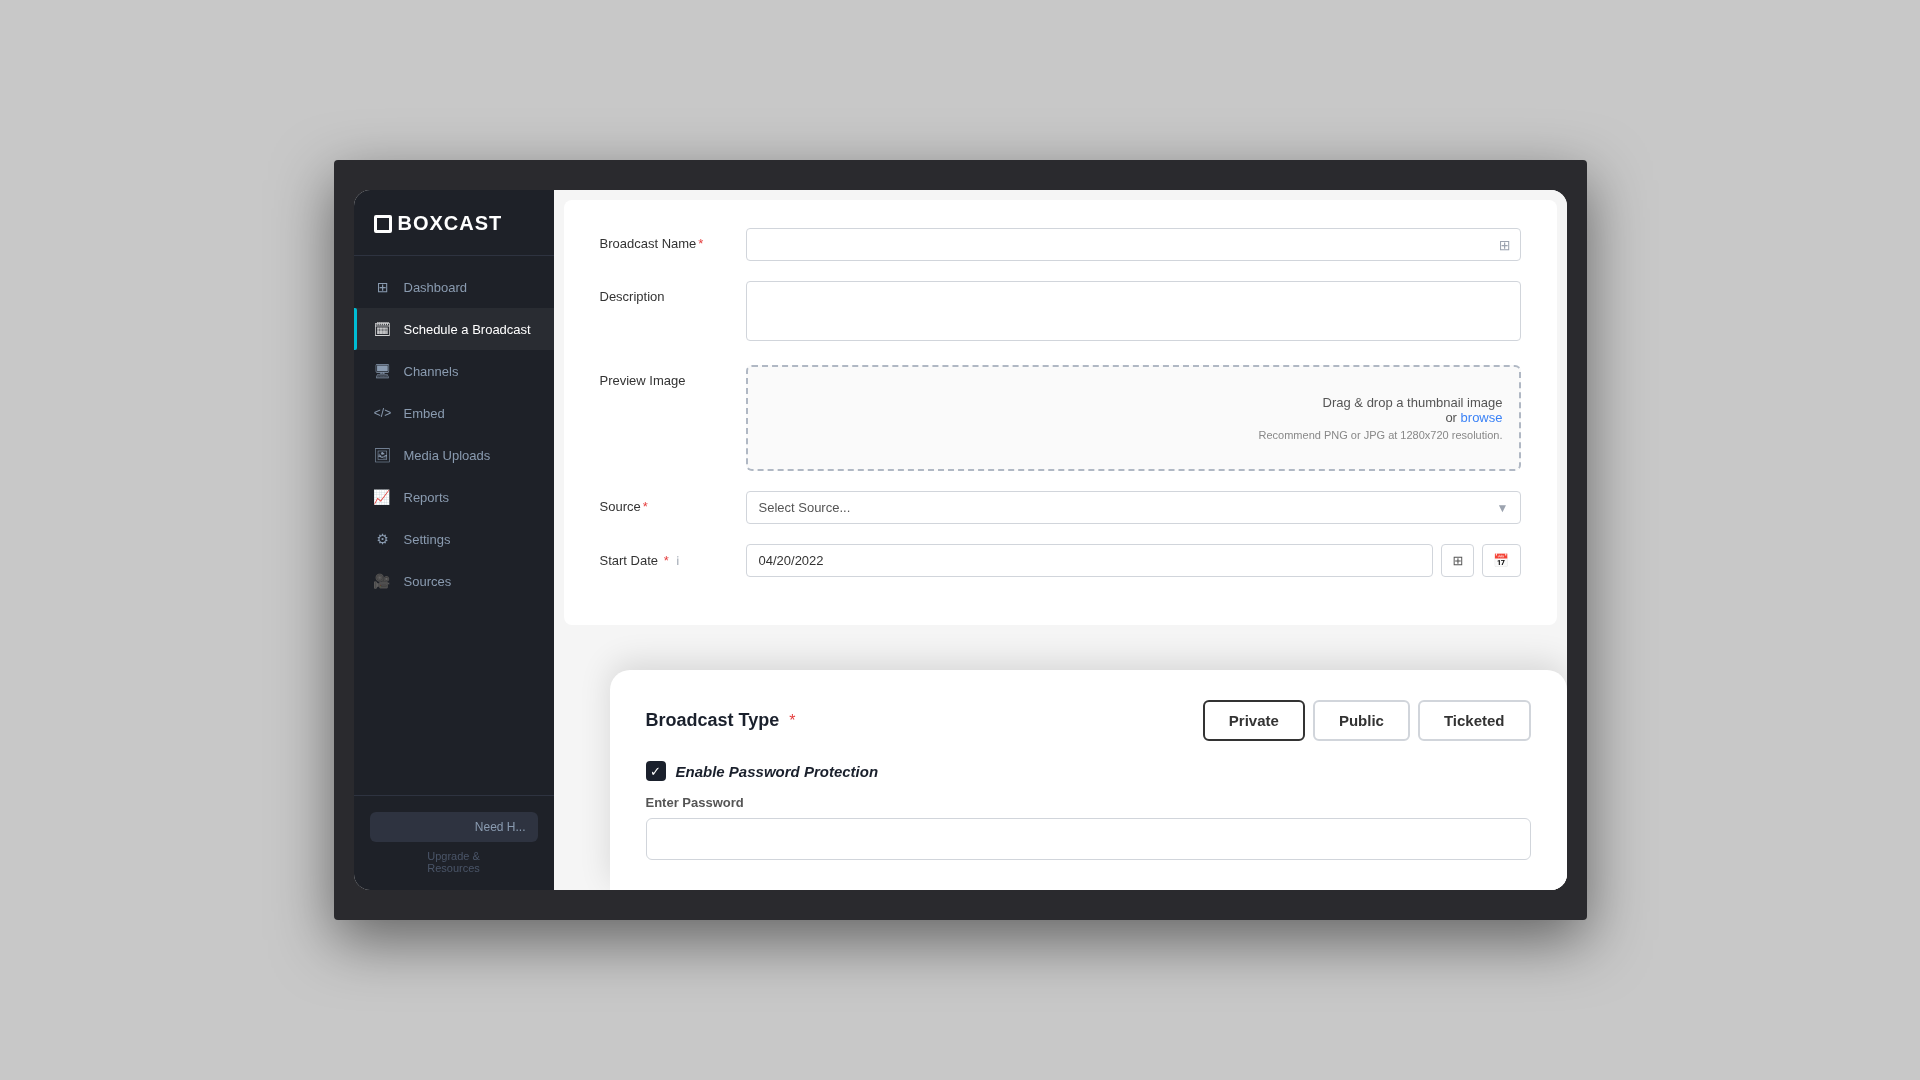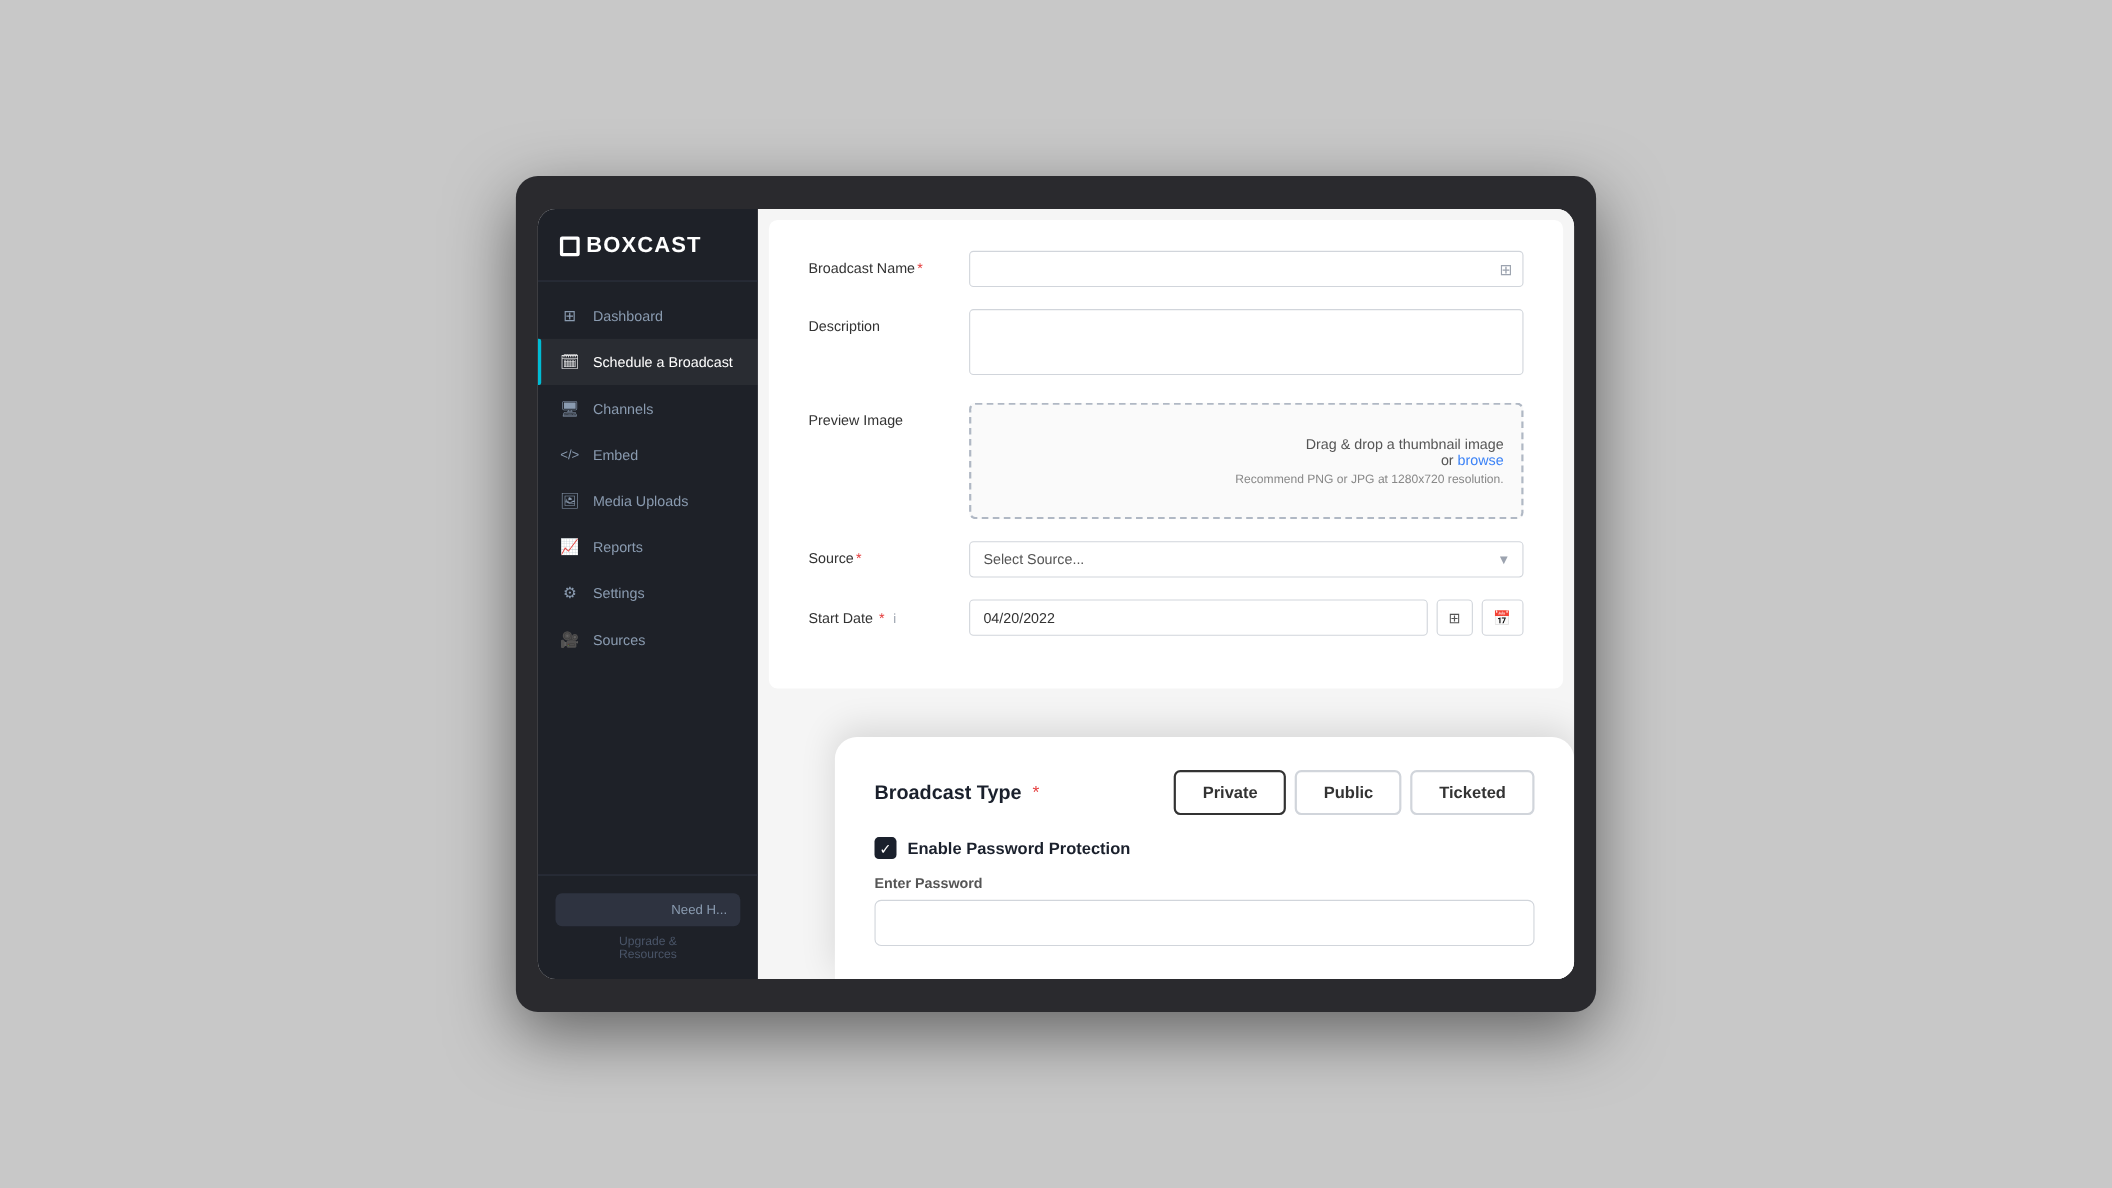--- a/index.html
+++ b/index.html
@@ -6,24 +6,24 @@
     body {
       background: #c8c8c8;
       display: flex;
       align-items: center;
       justify-content: center;
       min-height: 100vh;
       font-family: -apple-system, BlinkMacSystemFont, 'Segoe UI', sans-serif;
     }
 
     .tablet-frame {
-      width: 982px;
+      width: 1253px;
       height: 760px;
       background: #2a2a2e;
-      border-radius: 20px;
+      border-radius: 4px;
       padding: 30px 20px;
       position: relative;
       box-shadow: 0 20px 60px rgba(0,0,0,0.5);
     }
 
     .tablet-inner {
       width: 100%;
       height: 100%;
       background: #f0f0f0;
       border-radius: 16px;
@@ -300,21 +300,21 @@
       color: #9ca3af;
       font-size: 12px;
       margin-left: 4px;
       cursor: pointer;
     }
 
     
     .broadcast-type-card {
       position: absolute;
       bottom: 0;
-      left: 70px;
+      left: 56px;
       right: 0;
       background: #fff;
       border-radius: 20px 20px 0 0;
       padding: 30px 36px;
       box-shadow: 0 -8px 32px rgba(0,0,0,0.12);
       z-index: 20;
     }
 
     .broadcast-type-header {
       display: flex;
@@ -375,20 +375,21 @@
       color: #fff;
       font-size: 13px;
       cursor: pointer;
       flex-shrink: 0;
     }
 
     .password-label {
       font-size: 15px;
       font-weight: 600;
       color: #1a202c;
+      font-style: italic;
     }
 
     .enter-password-label {
       font-size: 13px;
       color: #555;
       margin-bottom: 8px;
       font-weight: 700;
     }
 
     .password-input {

